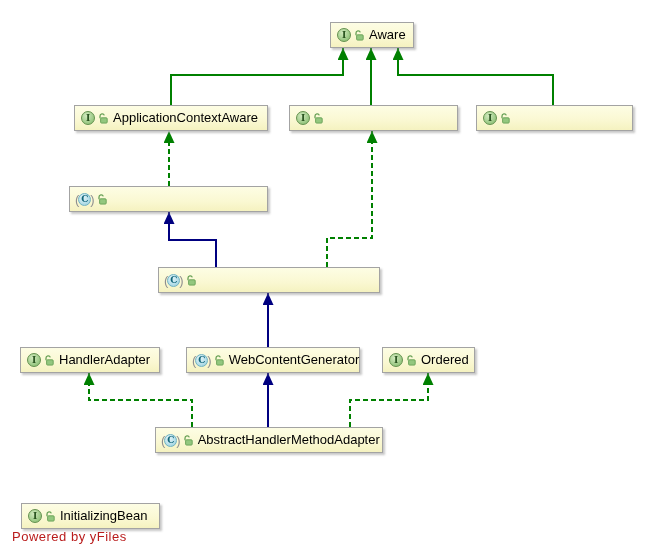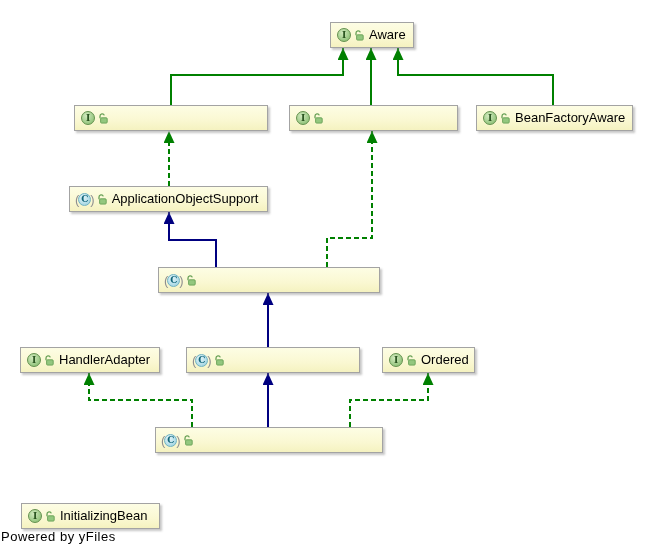--- a/index.html
+++ b/index.html
@@ -34,22 +34,22 @@
   .ficon-wrap{display:inline-flex;align-items:center;}
   .ficon-wrap .paren{color:#8f8f8f;font-size:13px;line-height:13px;margin:0 -1px;}
   .ficon-c{
     width:13px;height:13px;flex:0 0 13px;
     background:radial-gradient(circle at 38% 32%,#e4f5f9,#93cddc);
     border:1px solid #6fb2c3;color:#11667a;font-size:9px;
   }
   .lock{display:inline-flex;align-items:center;margin-left:-1px;}
   .nlabel{position:relative;top:-1px;}
   .watermark{
-    position:absolute;left:1px;top:529px;
-    font-size:13px;letter-spacing:0.5px;color:#000000;
+    position:absolute;left:12px;top:529px;
+    font-size:13px;letter-spacing:0.5px;color:#b91c1c;
   }
 </style>
 </head>
 <body>
 
 <div class="diagram-canvas" id="canvas">
     <svg width="650" height="552" class="edges-layer">
       <defs>
         <marker id="arrow-green" markerUnits="userSpaceOnUse" markerWidth="14" markerHeight="12" refX="12" refY="5.5" orient="auto">
           <path d="M0,0 L12,5.5 L0,11 Z" fill="#008000"></path>
@@ -80,53 +80,52 @@
       <span class="nlabel">Aware</span>
     </div>
     <div class="node" style="left: 74px; top: 105px; width: 194px;">
       <span class="ficon ficon-i">I</span>
       <span class="lock">
         <svg width="11" height="12" viewBox="0 0 11 12">
           <path d="M2 6.2 L2 4.1 A2.2 2.2 0 0 1 6.3 3.4" fill="none" stroke="#67a055" stroke-width="1.3"></path>
           <rect x="2.6" y="5.8" width="6.6" height="5.3" rx="1" fill="#93c77e" stroke="#67a055" stroke-width="0.9"></rect>
         </svg>
       </span>
+      <span class="nlabel">ApplicationContextAware</span>
     </div>
     <div class="node" style="left: 289px; top: 105px; width: 169px;">
       <span class="ficon ficon-i">I</span>
       <span class="lock">
         <svg width="11" height="12" viewBox="0 0 11 12">
           <path d="M2 6.2 L2 4.1 A2.2 2.2 0 0 1 6.3 3.4" fill="none" stroke="#67a055" stroke-width="1.3"></path>
           <rect x="2.6" y="5.8" width="6.6" height="5.3" rx="1" fill="#93c77e" stroke="#67a055" stroke-width="0.9"></rect>
         </svg>
       </span>
     </div>
     <div class="node" style="left: 476px; top: 105px; width: 157px;">
       <span class="ficon ficon-i">I</span>
       <span class="lock">
         <svg width="11" height="12" viewBox="0 0 11 12">
           <path d="M2 6.2 L2 4.1 A2.2 2.2 0 0 1 6.3 3.4" fill="none" stroke="#67a055" stroke-width="1.3"></path>
           <rect x="2.6" y="5.8" width="6.6" height="5.3" rx="1" fill="#93c77e" stroke="#67a055" stroke-width="0.9"></rect>
         </svg>
       </span>
-      <span class="nlabel">BeanFactoryAware</span>
     </div>
     <div class="node" style="left: 69px; top: 186px; width: 199px;">
       <span class="ficon-wrap">
         <span class="paren">(</span>
         <span class="ficon ficon-c">C</span>
         <span class="paren">)</span>
       </span>
       <span class="lock">
         <svg width="11" height="12" viewBox="0 0 11 12">
           <path d="M2 6.2 L2 4.1 A2.2 2.2 0 0 1 6.3 3.4" fill="none" stroke="#67a055" stroke-width="1.3"></path>
           <rect x="2.6" y="5.8" width="6.6" height="5.3" rx="1" fill="#93c77e" stroke="#67a055" stroke-width="0.9"></rect>
         </svg>
       </span>
-      <span class="nlabel">ApplicationObjectSupport</span>
     </div>
     <div class="node" style="left: 158px; top: 267px; width: 222px;">
       <span class="ficon-wrap">
         <span class="paren">(</span>
         <span class="ficon ficon-c">C</span>
         <span class="paren">)</span>
       </span>
       <span class="lock">
         <svg width="11" height="12" viewBox="0 0 11 12">
           <path d="M2 6.2 L2 4.1 A2.2 2.2 0 0 1 6.3 3.4" fill="none" stroke="#67a055" stroke-width="1.3"></path>
@@ -149,20 +148,21 @@
         <span class="paren">(</span>
         <span class="ficon ficon-c">C</span>
         <span class="paren">)</span>
       </span>
       <span class="lock">
         <svg width="11" height="12" viewBox="0 0 11 12">
           <path d="M2 6.2 L2 4.1 A2.2 2.2 0 0 1 6.3 3.4" fill="none" stroke="#67a055" stroke-width="1.3"></path>
           <rect x="2.6" y="5.8" width="6.6" height="5.3" rx="1" fill="#93c77e" stroke="#67a055" stroke-width="0.9"></rect>
         </svg>
       </span>
+      <span class="nlabel">WebContentGenerator</span>
     </div>
     <div class="node" style="left: 382px; top: 347px; width: 93px;">
       <span class="ficon ficon-i">I</span>
       <span class="lock">
         <svg width="11" height="12" viewBox="0 0 11 12">
           <path d="M2 6.2 L2 4.1 A2.2 2.2 0 0 1 6.3 3.4" fill="none" stroke="#67a055" stroke-width="1.3"></path>
           <rect x="2.6" y="5.8" width="6.6" height="5.3" rx="1" fill="#93c77e" stroke="#67a055" stroke-width="0.9"></rect>
         </svg>
       </span>
       <span class="nlabel">Ordered</span>
@@ -172,20 +172,21 @@
         <span class="paren">(</span>
         <span class="ficon ficon-c">C</span>
         <span class="paren">)</span>
       </span>
       <span class="lock">
         <svg width="11" height="12" viewBox="0 0 11 12">
           <path d="M2 6.2 L2 4.1 A2.2 2.2 0 0 1 6.3 3.4" fill="none" stroke="#67a055" stroke-width="1.3"></path>
           <rect x="2.6" y="5.8" width="6.6" height="5.3" rx="1" fill="#93c77e" stroke="#67a055" stroke-width="0.9"></rect>
         </svg>
       </span>
+      <span class="nlabel">AbstractHandlerMethodAdapter</span>
     </div>
     <div class="node" style="left: 21px; top: 503px; width: 139px;">
       <span class="ficon ficon-i">I</span>
       <span class="lock">
         <svg width="11" height="12" viewBox="0 0 11 12">
           <path d="M2 6.2 L2 4.1 A2.2 2.2 0 0 1 6.3 3.4" fill="none" stroke="#67a055" stroke-width="1.3"></path>
           <rect x="2.6" y="5.8" width="6.6" height="5.3" rx="1" fill="#93c77e" stroke="#67a055" stroke-width="0.9"></rect>
         </svg>
       </span>
       <span class="nlabel">InitializingBean</span>

